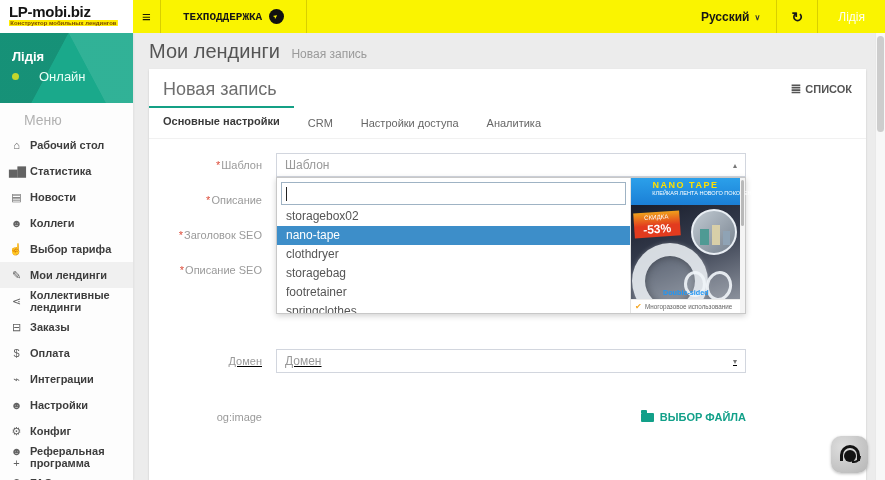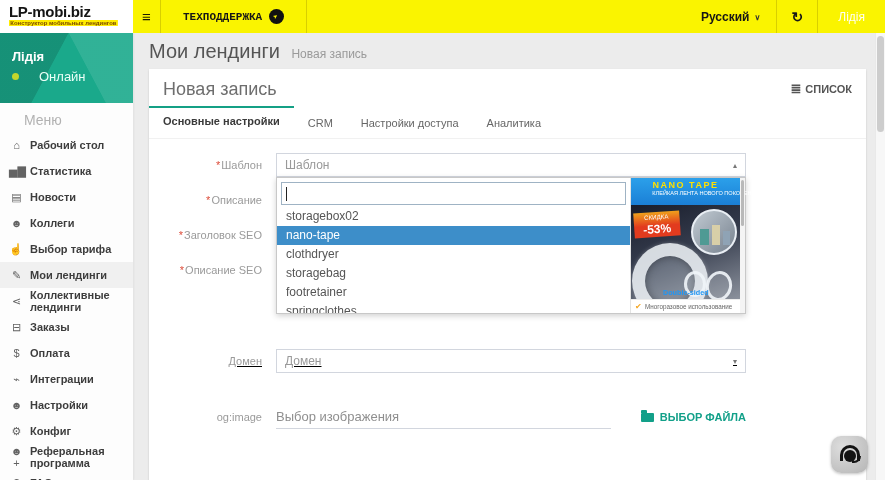--- a/index.html
+++ b/index.html
@@ -302,21 +302,20 @@
             <div class="select-box">
               <span>Домен</span>
               <span class="select-arrow">▾</span>
             </div>
           </div>
         </div>
 
         <div class="frow">
           <div class="flabel"><span>og:image</span></div>
           <div class="fctrl">
-            <input class="og-input" type="text" placeholder="Выбор изображения" style="">
             <button class="file-btn">
               <span class="folder-icon"></span>
               <span>ВЫБОР ФАЙЛА</span>
             </button>
           </div>
         </div>
 
         <div class="dropdown">
           <div class="dd-main">
             <div class="dd-search-wrap">

